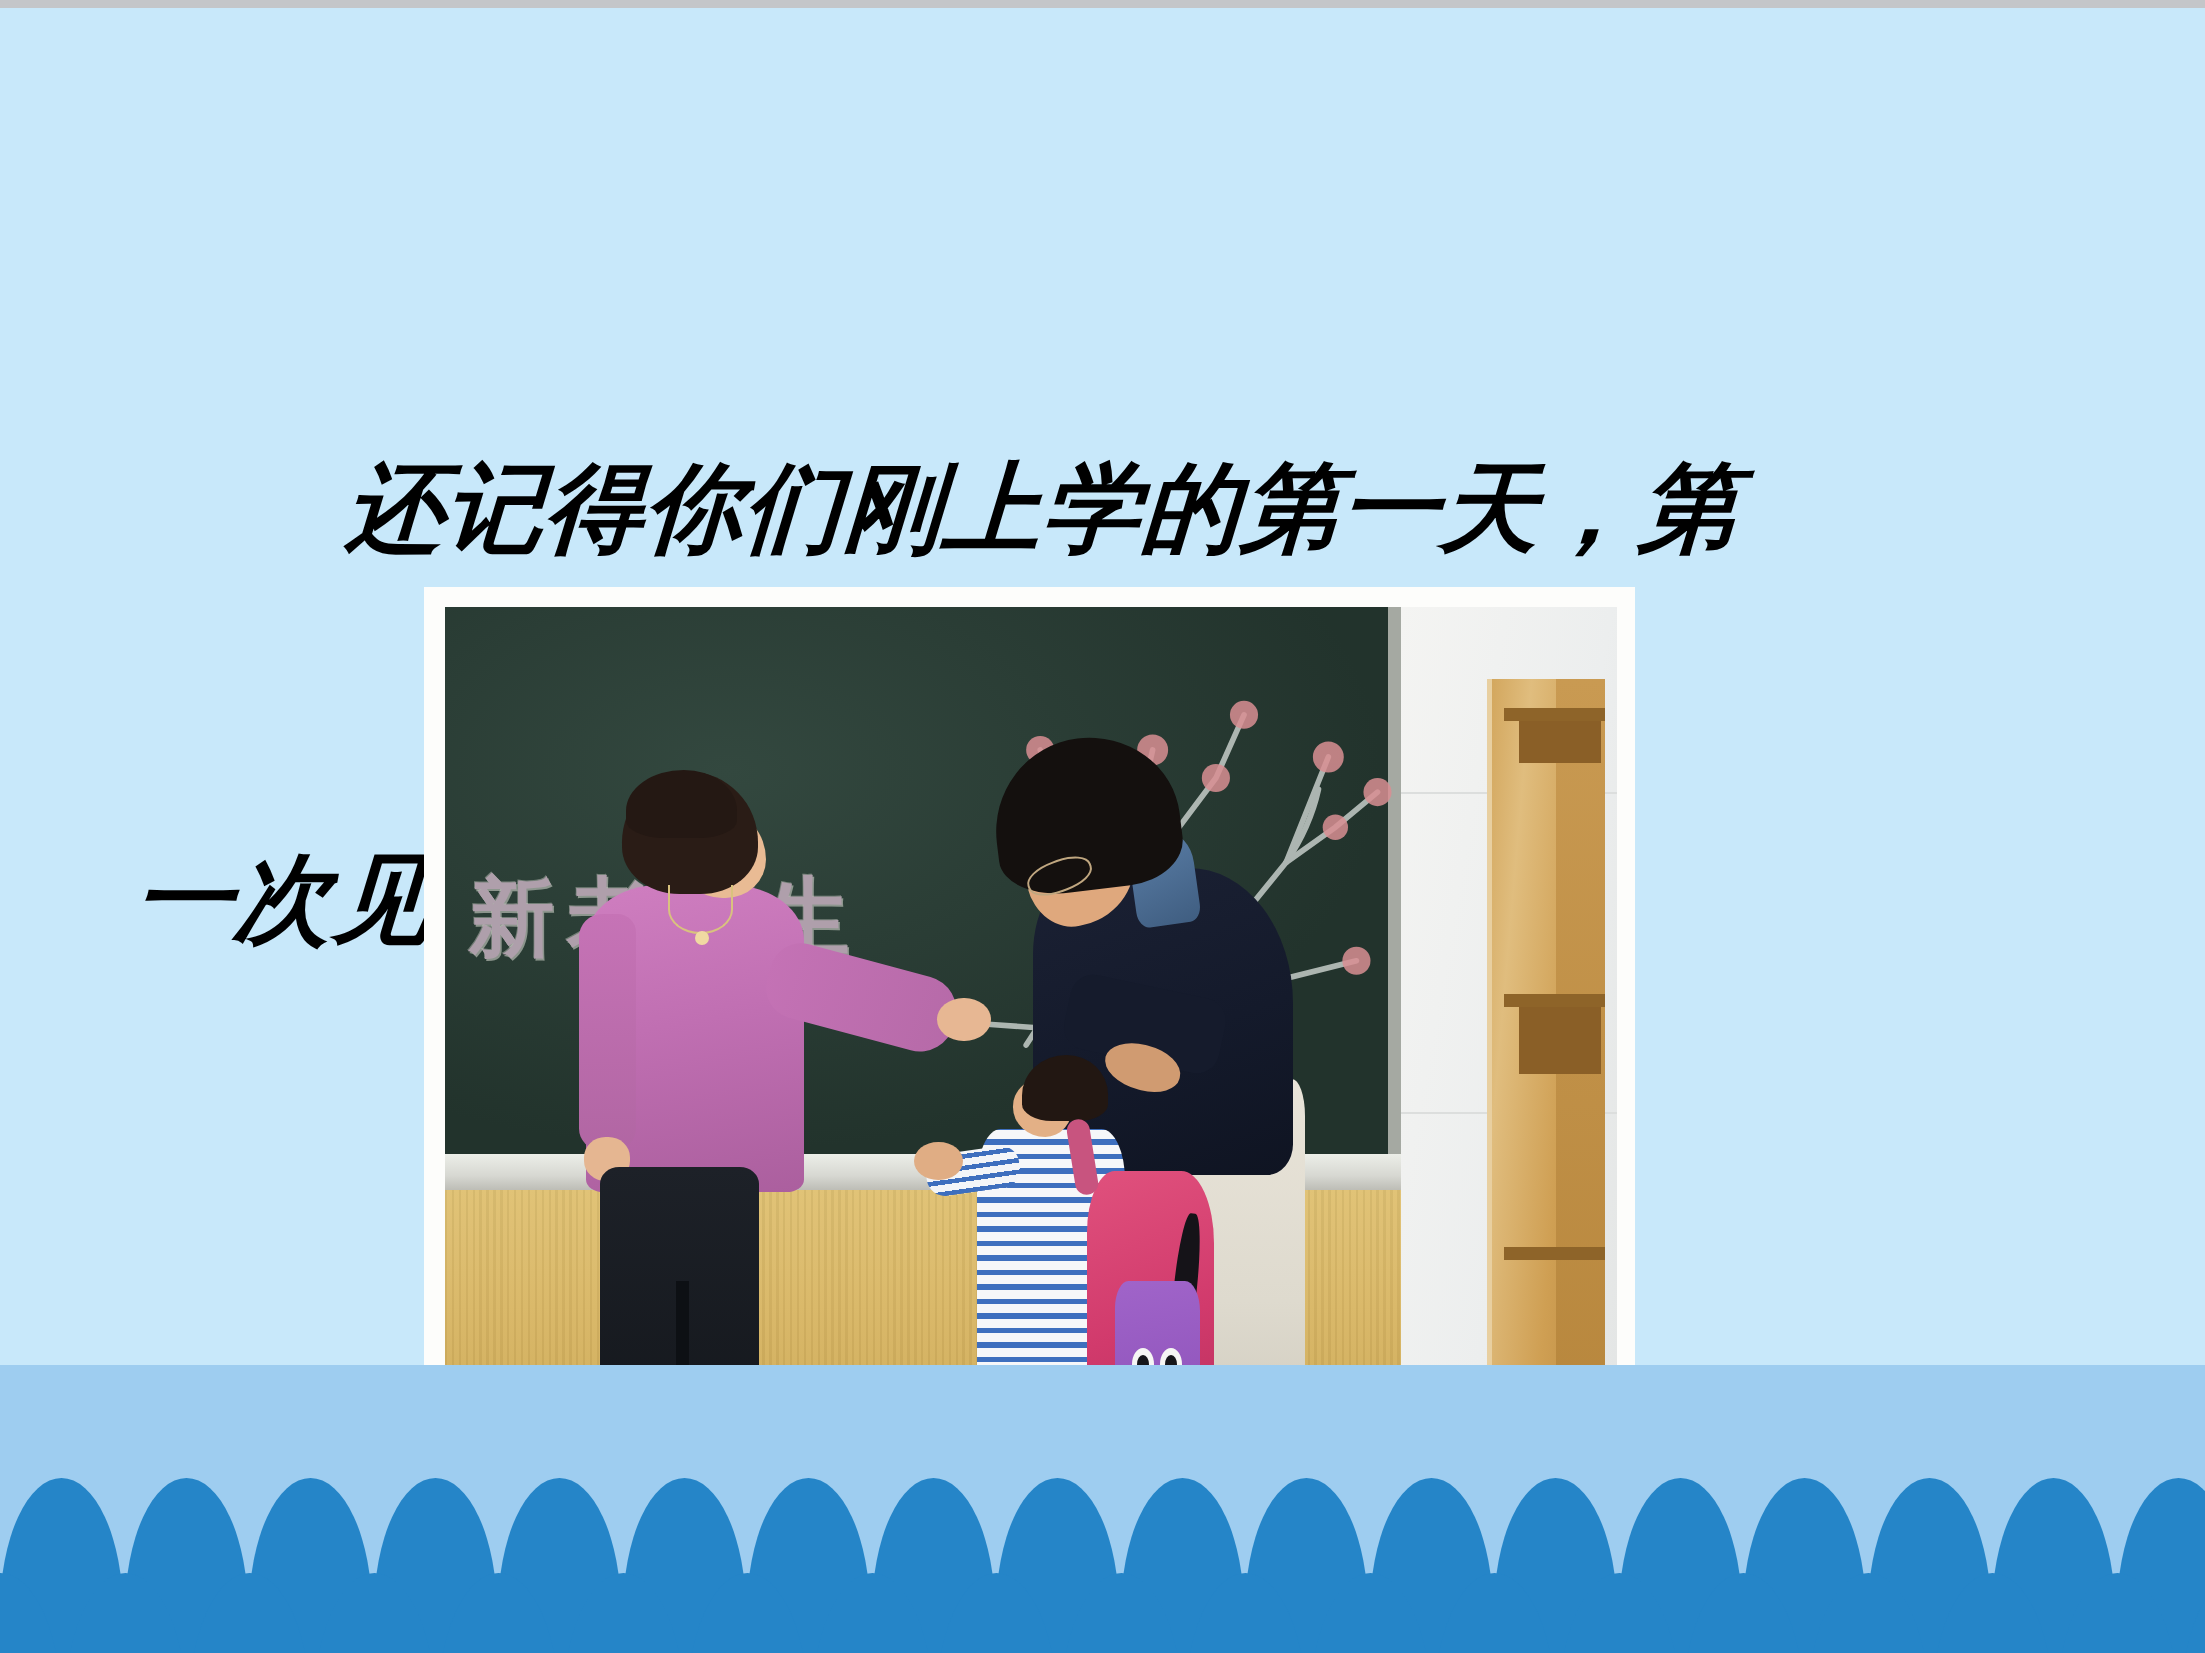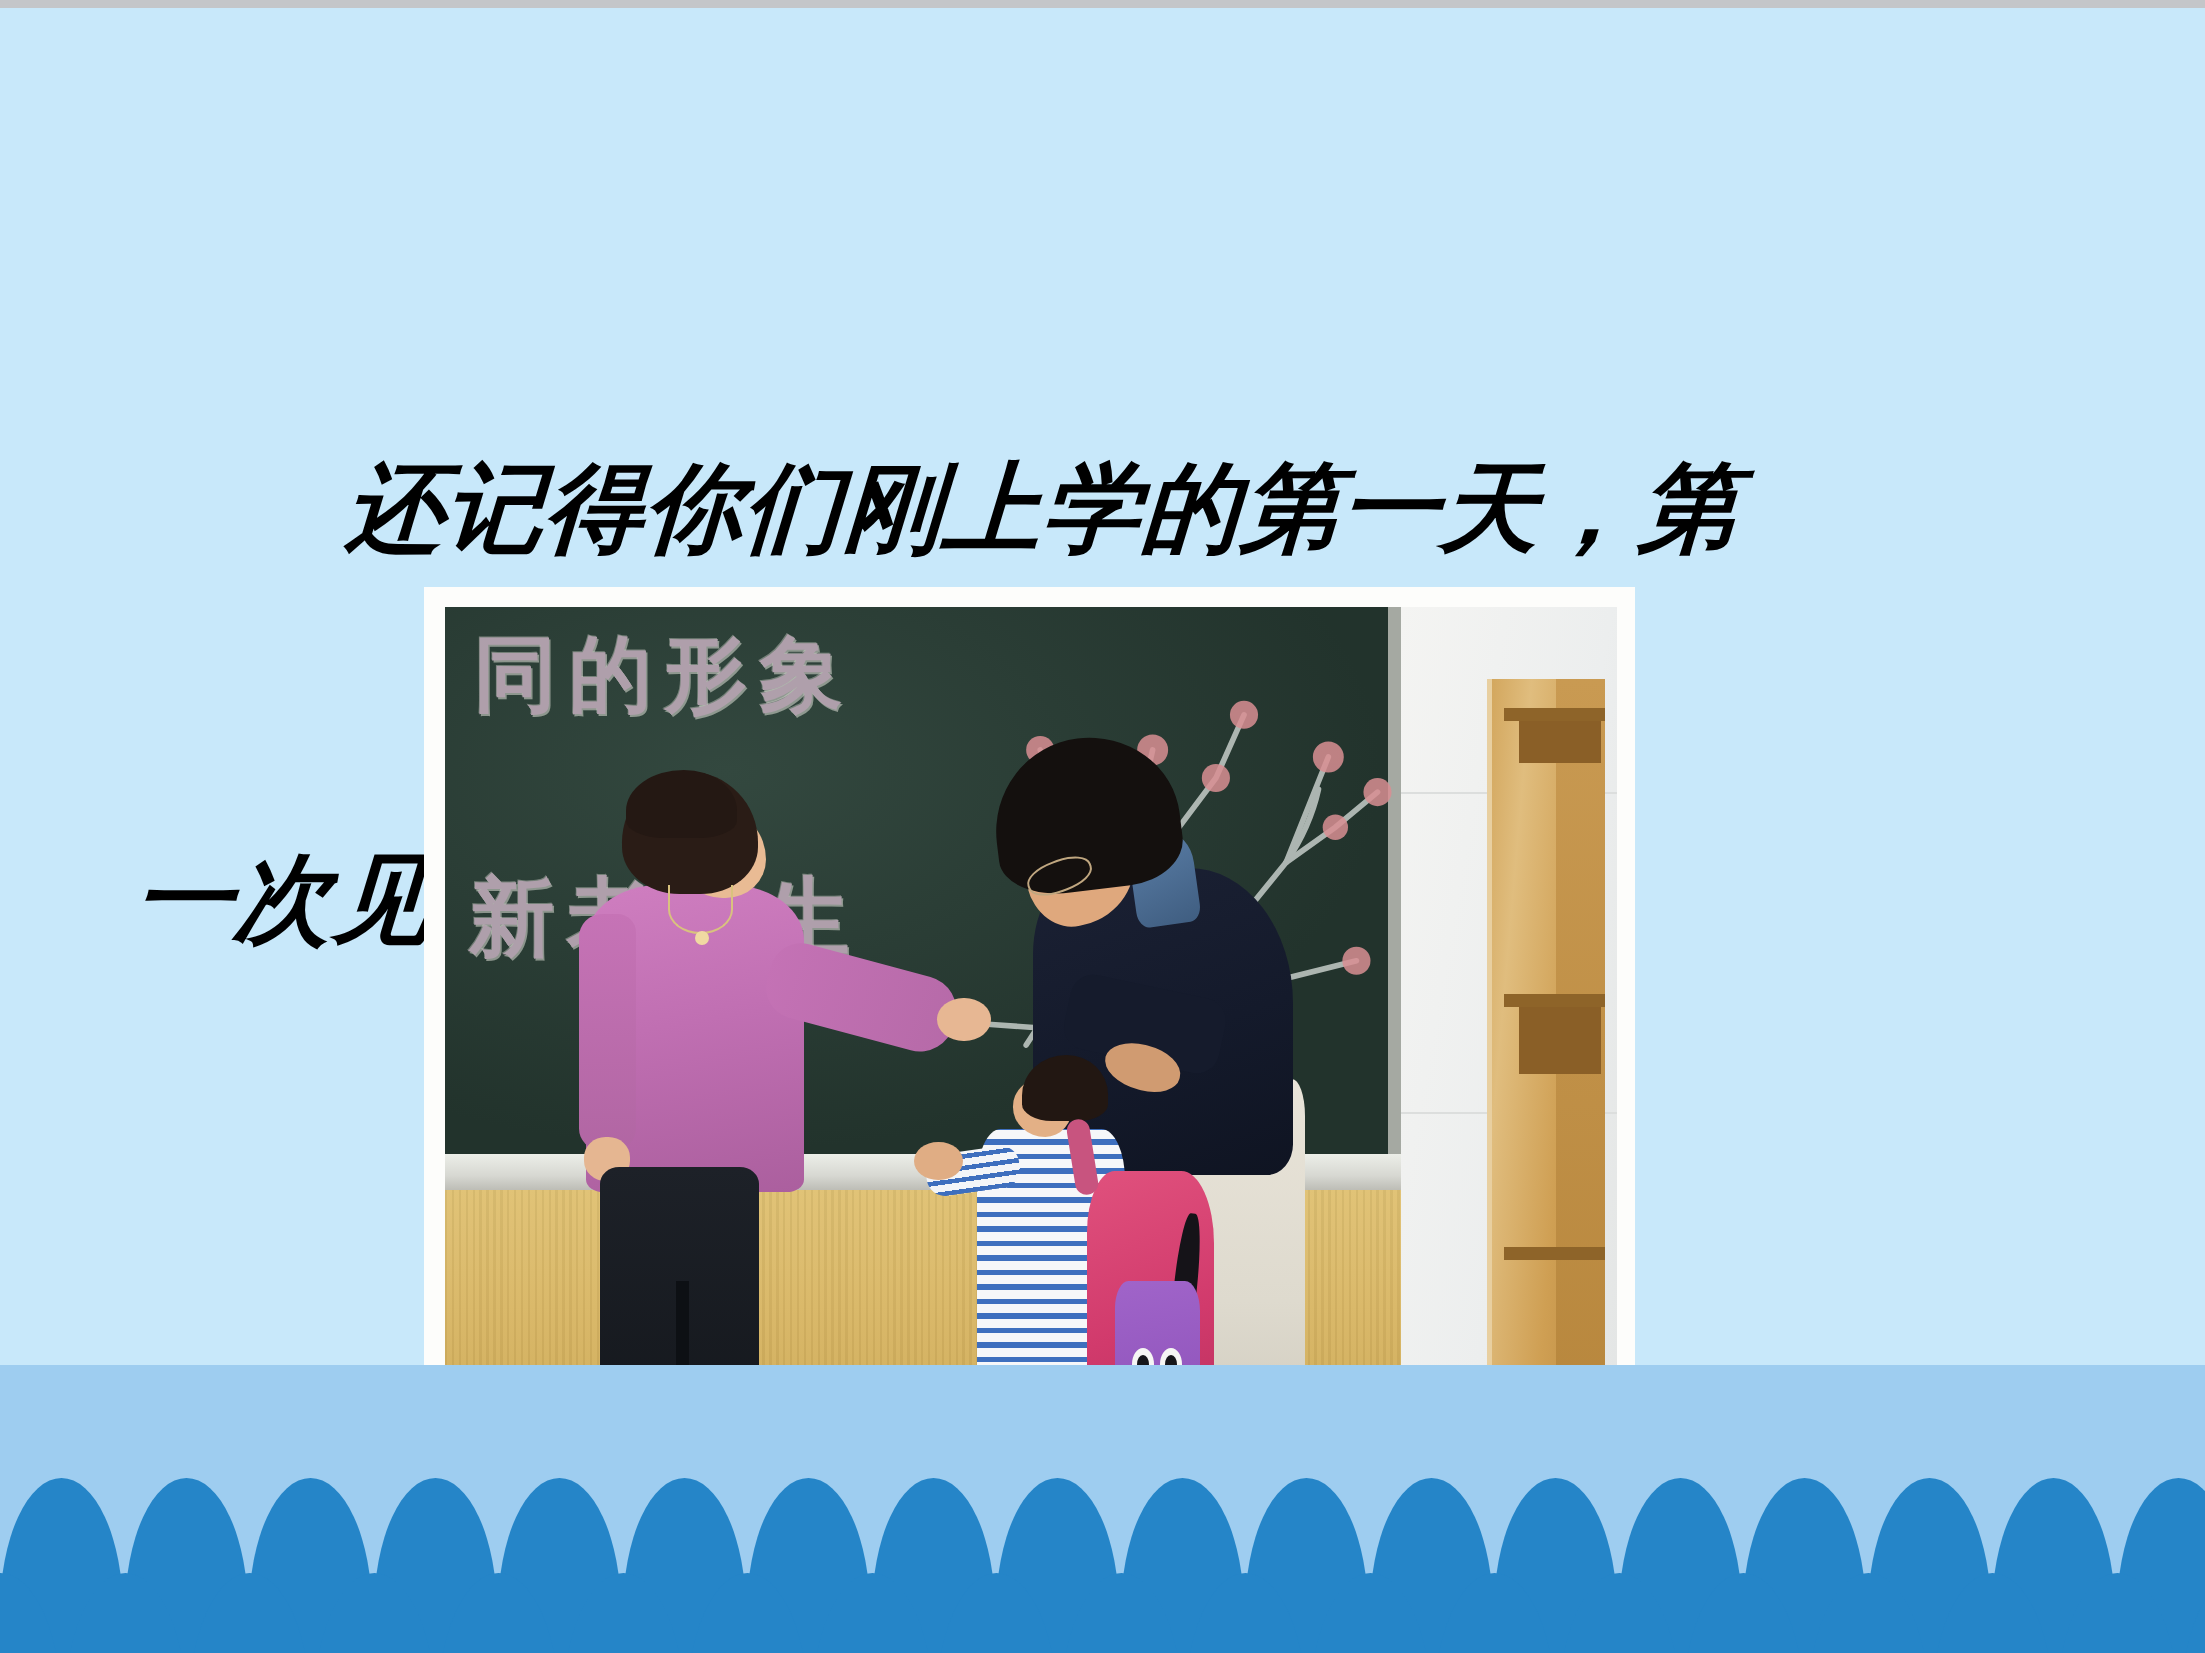--- a/index.html
+++ b/index.html
@@ -174,21 +174,20 @@
       <div class="wall-line" style="top:60%"></div>
 
       <div class="cabinet"></div>
       <div class="cab-face"></div>
       <div class="cab-shelf" style="top:12%"></div>
       <div class="cab-shelf" style="top:46%"></div>
       <div class="cab-shelf" style="top:76%"></div>
       <div class="cab-dark" style="top:13.5%;height:5%"></div>
       <div class="cab-dark" style="top:47.5%;height:8%"></div>
 
-      <div class="chalk chalk-1">同的形象</div>
       <div class="chalk chalk-2">新老学生</div>
 
       <svg class="branch" viewBox="0 0 300 260">
         <g stroke="#cfd6d2" stroke-width="4" fill="none" stroke-linecap="round" opacity=".8">
           <path d="M30 250 L95 150 L120 40"></path>
           <path d="M95 150 L60 90 L40 40"></path>
           <path d="M120 120 L165 60 L185 15"></path>
           <path d="M150 200 L215 120 L245 45"></path>
           <path d="M215 120 L250 95 L280 70"></path>
           <path d="M150 200 L205 205 L265 190"></path>

